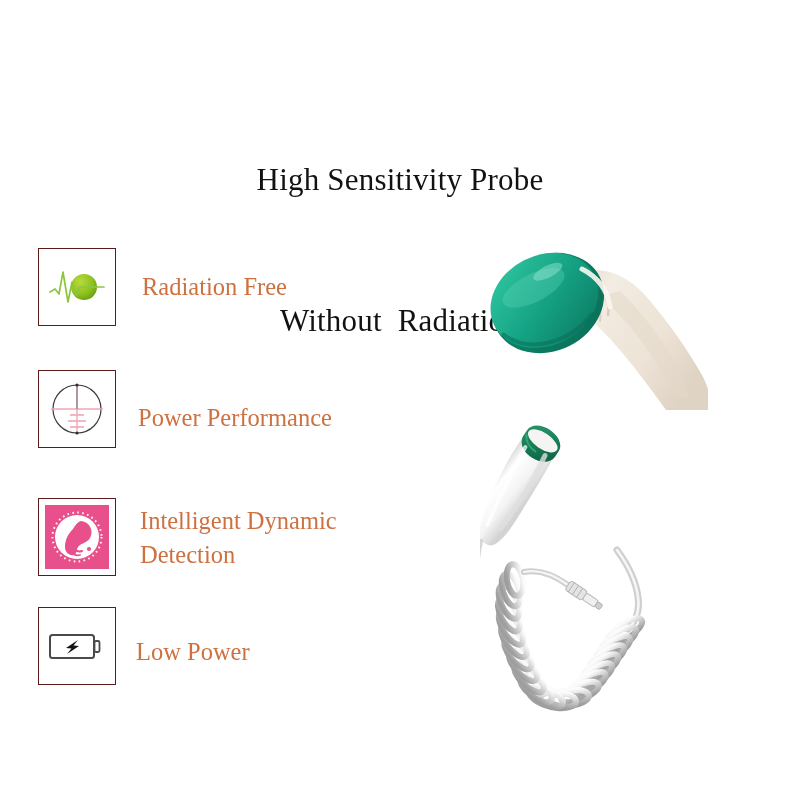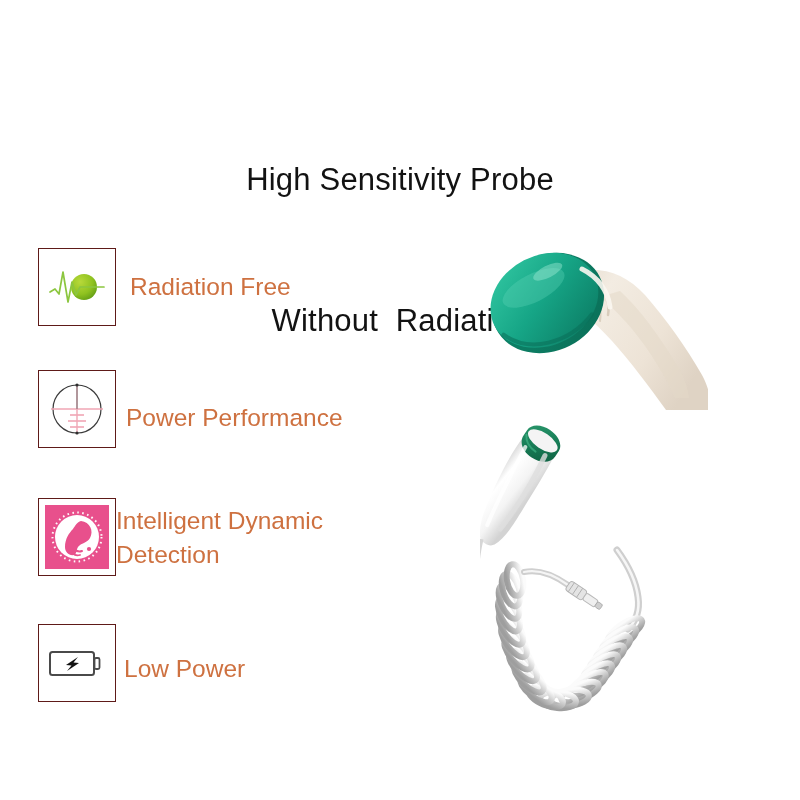--- a/index.html
+++ b/index.html
@@ -6,21 +6,21 @@
     margin: 0;
     padding: 0;
     background: #ffffff;
   }
   #page {
     position: relative;
     width: 708px;
     height: 800px;
     background: #ffffff;
     overflow: hidden;
-    font-family: Liberation Sans, sans-serif;
+    font-family: Liberation Serif, serif;
   }
 
   
   .headline {
     position: absolute;
     left: 0;
     top: 62px;
     width: 800px;
     text-align: center;
     color: #121212;
@@ -37,25 +37,26 @@
     position: absolute;
     left: 38px;
     top: 248px;
     width: 400px;
   }
   .feature-row {
     position: absolute;
     left: 0;
     display: flex;
     align-items: center;
+    gap: 12px;
   }
   .feature-row.r0 { top: 0px; }
   .feature-row.r1 { top: 122px; }
   .feature-row.r2 { top: 250px; }
-  .feature-row.r3 { top: 376px; }
+  .feature-row.r3 { top: 359px; }
 
   .icon-box {
     position: relative;
     width: 78px;
     height: 78px;
     box-sizing: border-box;
     border: 1.5px solid #5E1A18;
     background: #ffffff;
     flex: 0 0 auto;
     display: flex;
@@ -66,21 +67,21 @@
 
   .feature-label {
     color: #CE7140;
     font-size: 24.5px;
     line-height: 34px;
     margin-left: 12px;
     white-space: pre-line;
   }
   .feature-row.r0 .feature-label { margin-left: 14px; }
   .feature-row.r1 .feature-label { margin-left: 10px; margin-top: 18px; }
-  .feature-row.r2 .feature-label { margin-left: 0; margin-top: 2px; }
+  .feature-row.r2 .feature-label { margin-left: 12px; margin-top: 2px; }
   .feature-row.r3 .feature-label { margin-left: 8px; margin-top: 12px; }
 
   
   .product-top {
     position: absolute;
     left: 470px;
     top: 225px;
     width: 250px;
     height: 185px;
   }

